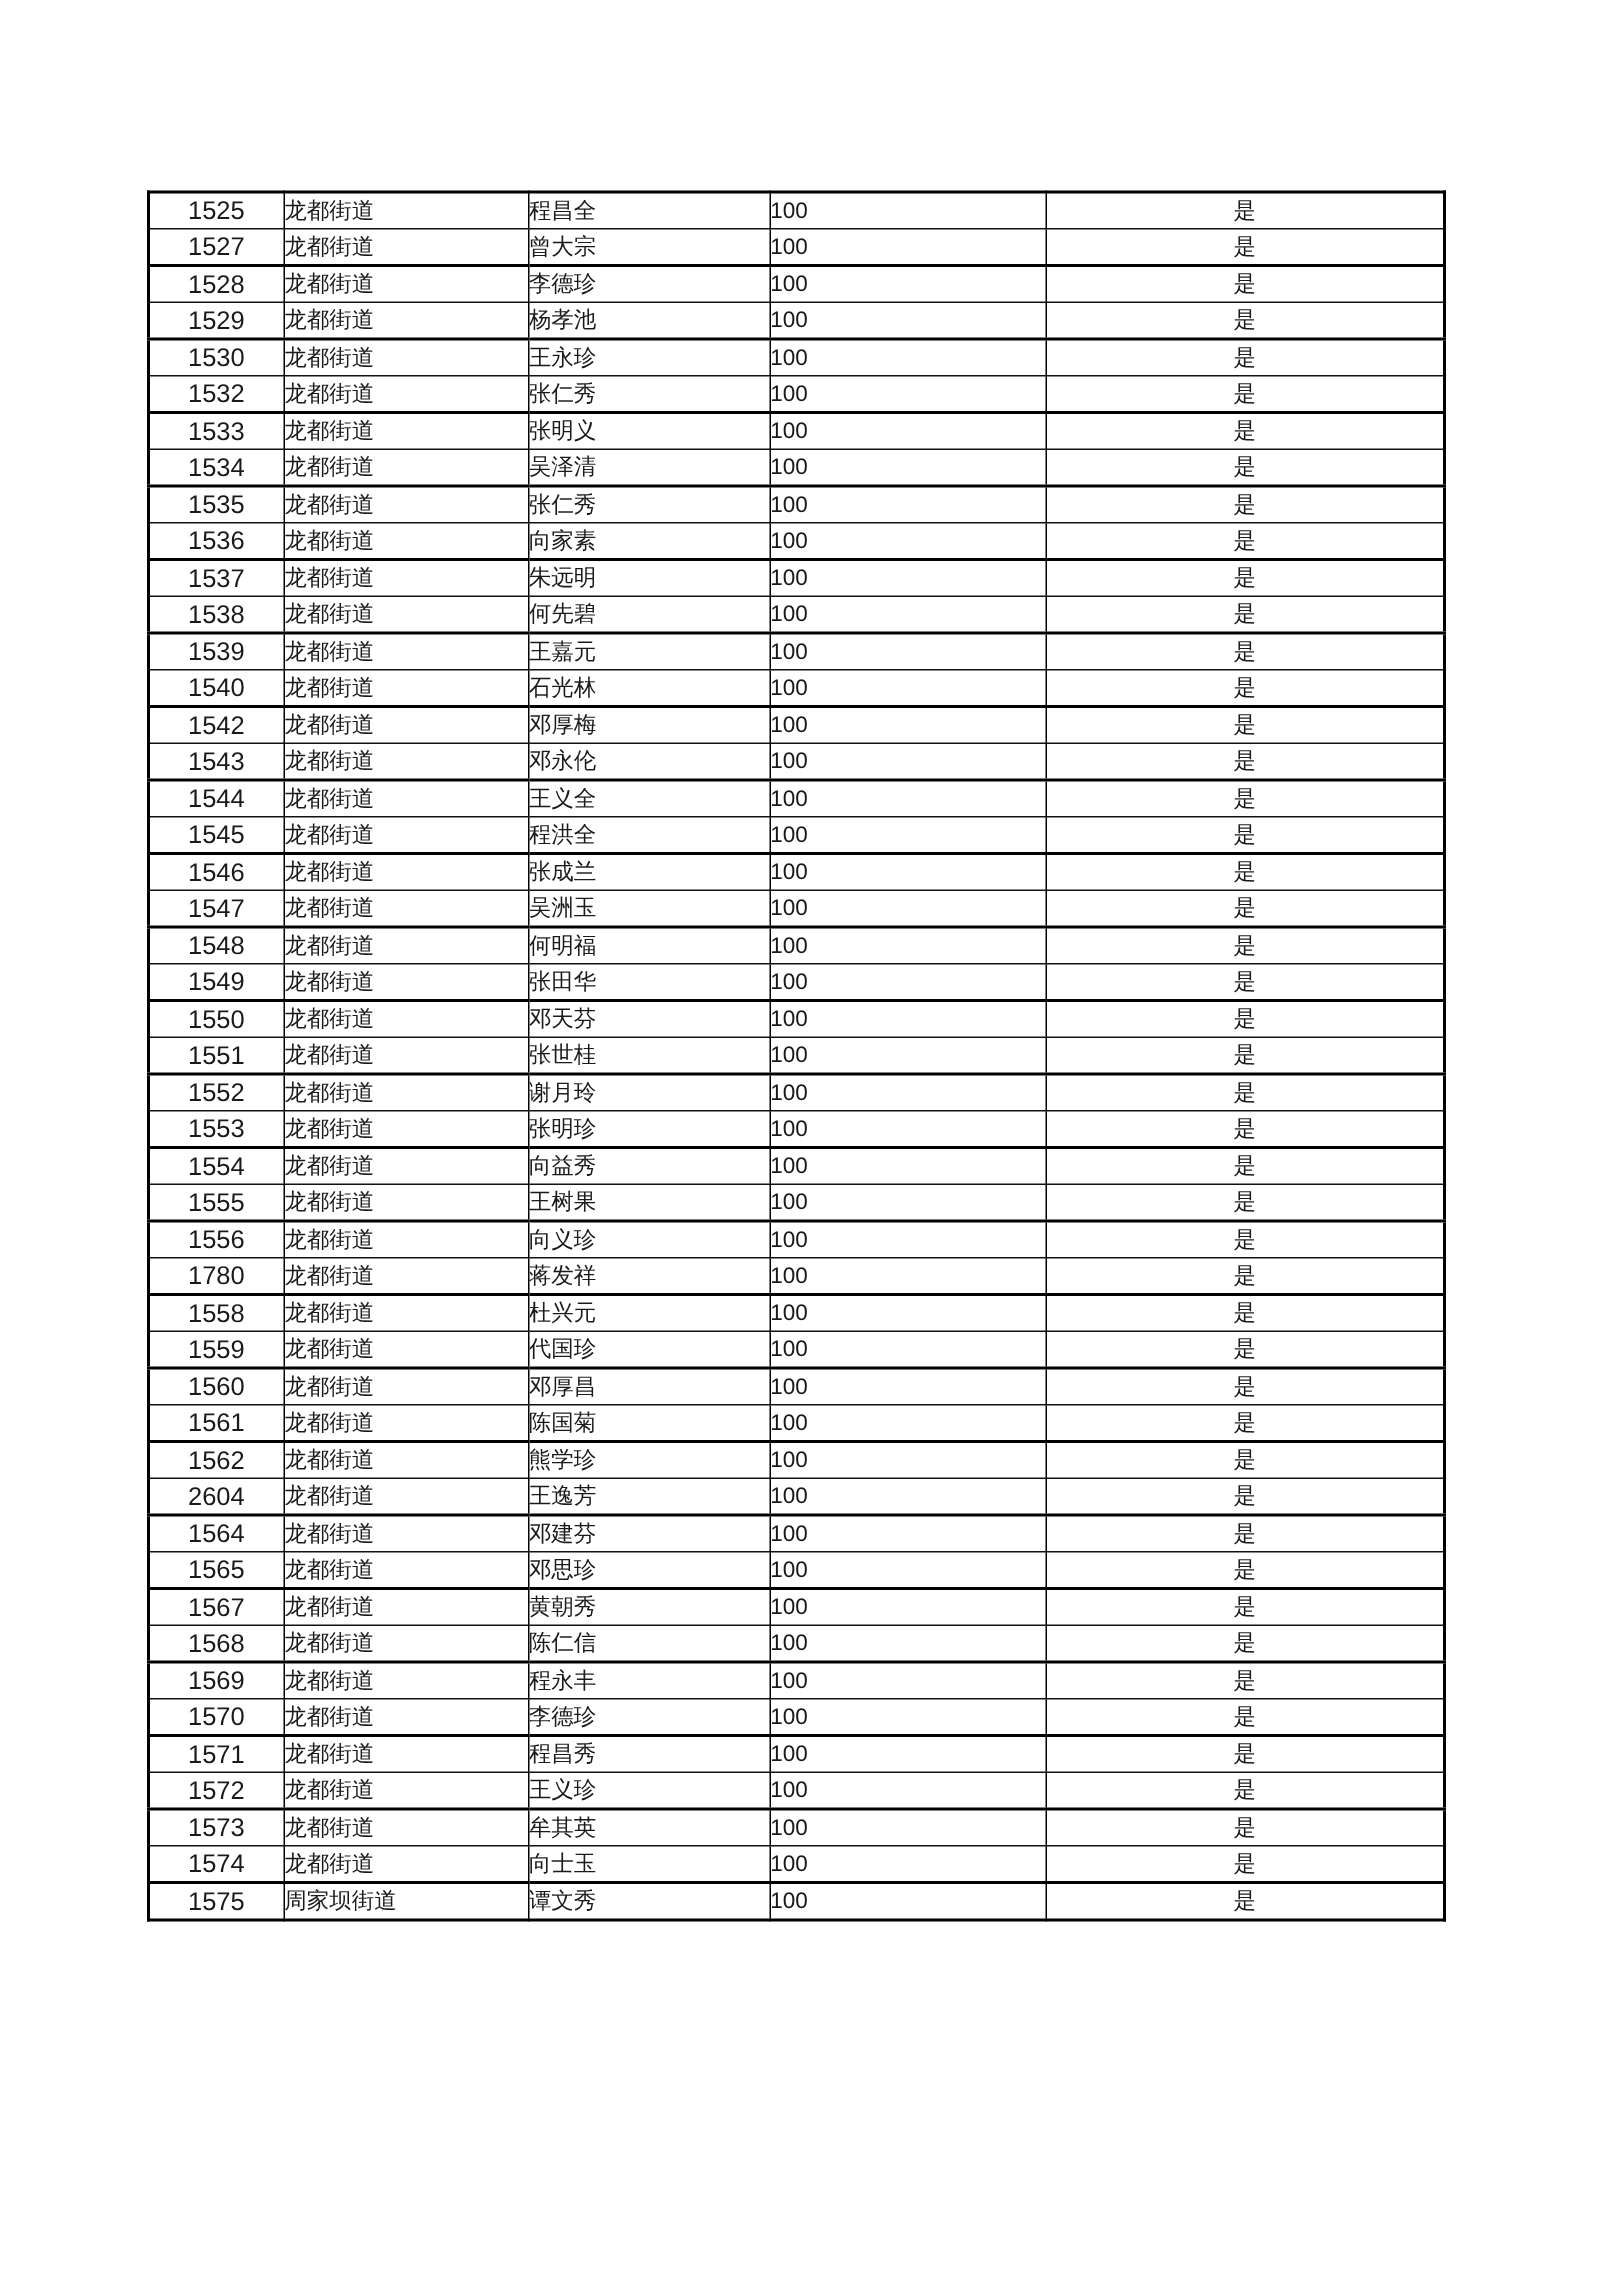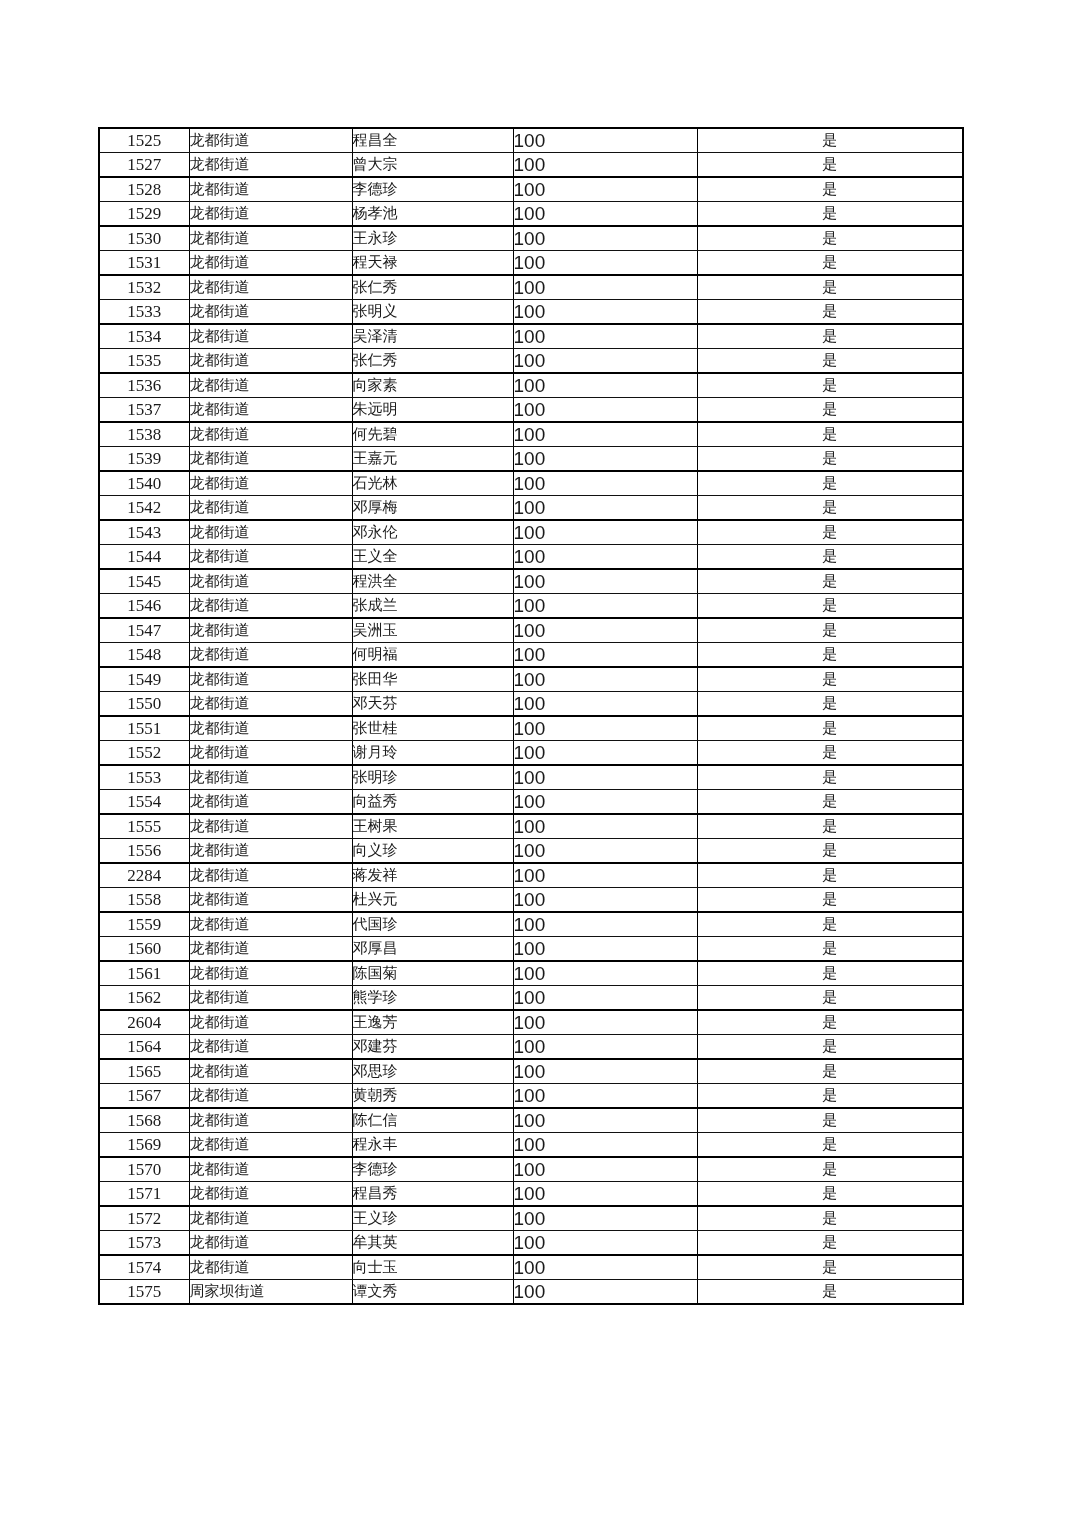--- a/index.html
+++ b/index.html
@@ -35,36 +35,36 @@
     vertical-align: middle;
     color: #1a1a1a;
   }
   
   table.roster tr:nth-child(even) td {
     border-bottom-width: 2px;
     border-bottom-color: #000000;
   }
   td.col-index {
     text-align: center;
-    font-family: Liberation Serif, serif;
+    font-family: Liberation Sans, sans-serif;
     font-size: 17px;
     color: #222222;
   }
   td.col-street, td.col-name {
     text-align: left;
     padding-left: 5px;
     font-family: "Liberation Serif", serif;
     font-size: 15px;
     color: #333333;
   }
   td.col-score {
     text-align: left;
     padding-left: 3px;
     font-family: "Liberation Sans", sans-serif;
-    font-size: 19px;
+    font-size: 15px;
     font-weight: 500;
     color: #111111;
   }
   td.col-confirmed {
     text-align: center;
     font-family: "Liberation Serif", serif;
     font-size: 15px;
     color: #333333;
   }
 </style>
@@ -110,27 +110,20 @@
           <td class="col-confirmed">是</td>
         </tr>
         <tr>
           <td class="col-index">1530</td>
           <td class="col-street">龙都街道</td>
           <td class="col-name">王永珍</td>
           <td class="col-score">100</td>
           <td class="col-confirmed">是</td>
         </tr>
         <tr>
-          <td class="col-index">1531</td>
-          <td class="col-street">龙都街道</td>
-          <td class="col-name">程天禄</td>
-          <td class="col-score">100</td>
-          <td class="col-confirmed">是</td>
-        </tr>
-        <tr>
           <td class="col-index">1532</td>
           <td class="col-street">龙都街道</td>
           <td class="col-name">张仁秀</td>
           <td class="col-score">100</td>
           <td class="col-confirmed">是</td>
         </tr>
         <tr>
           <td class="col-index">1533</td>
           <td class="col-street">龙都街道</td>
           <td class="col-name">张明义</td>
@@ -285,21 +278,21 @@
           <td class="col-confirmed">是</td>
         </tr>
         <tr>
           <td class="col-index">1556</td>
           <td class="col-street">龙都街道</td>
           <td class="col-name">向义珍</td>
           <td class="col-score">100</td>
           <td class="col-confirmed">是</td>
         </tr>
         <tr>
-          <td class="col-index">2284</td>
+          <td class="col-index">1780</td>
           <td class="col-street">龙都街道</td>
           <td class="col-name">蒋发祥</td>
           <td class="col-score">100</td>
           <td class="col-confirmed">是</td>
         </tr>
         <tr>
           <td class="col-index">1558</td>
           <td class="col-street">龙都街道</td>
           <td class="col-name">杜兴元</td>
           <td class="col-score">100</td>

